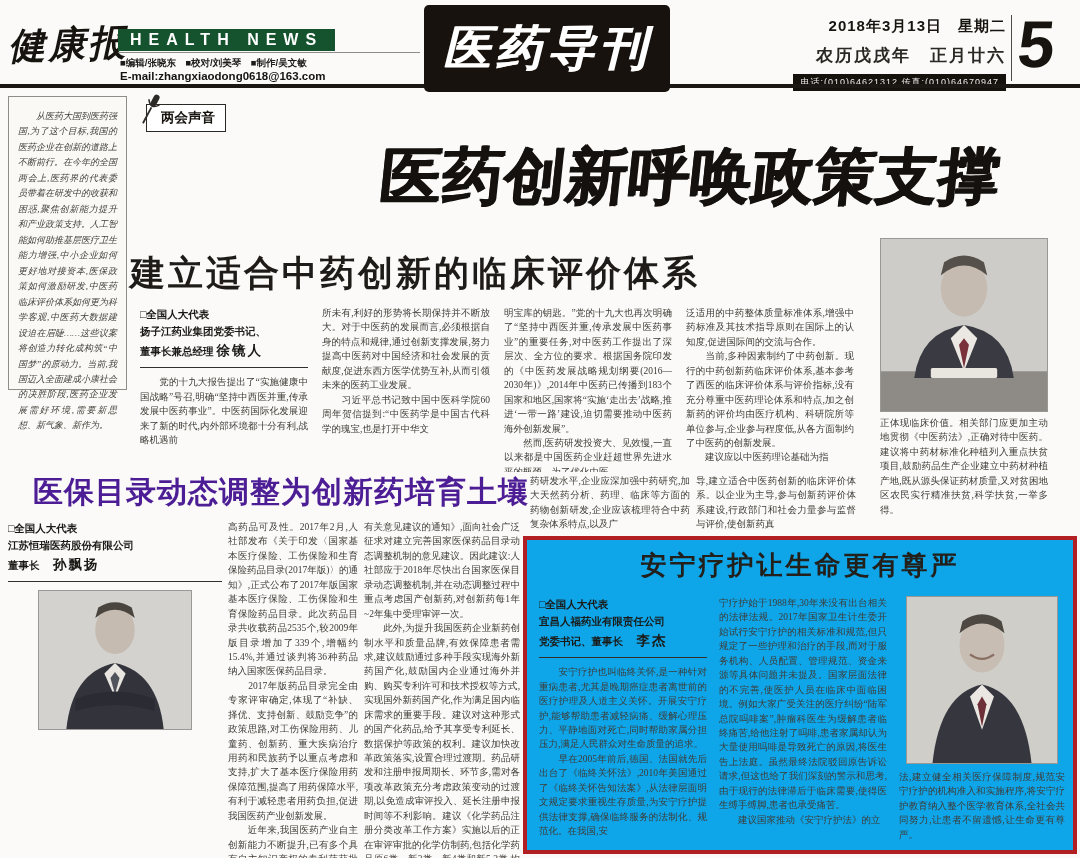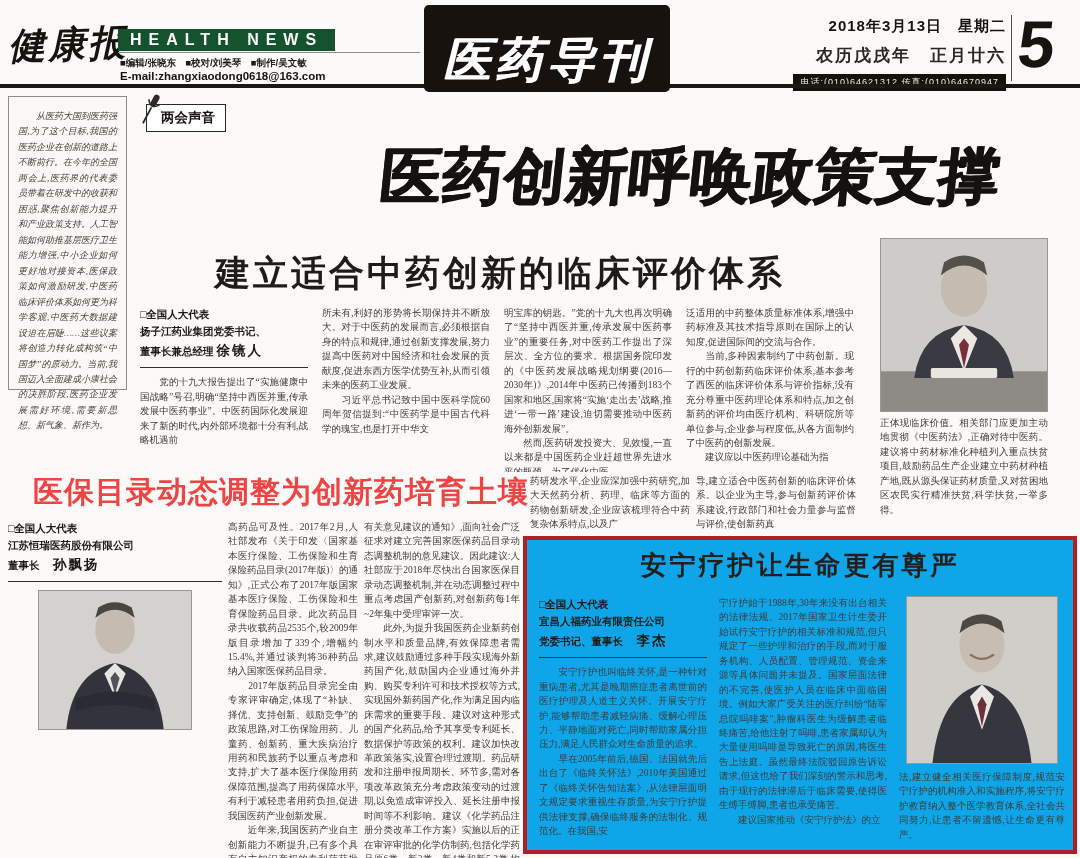--- a/index.html
+++ b/index.html
@@ -9,21 +9,21 @@
 
   
   .logo{left:8px;top:20px;font-family:"DejaVu Serif",serif;font-style:italic;font-weight:bold;
         font-size:37px;letter-spacing:3px;color:#17140f;transform:rotate(-2deg)}
   .hn-badge{left:118px;top:29px;background:#14532d;color:#fff;font-family:"Liberation Sans",sans-serif;
         font-weight:bold;font-size:16px;letter-spacing:7px;padding:2px 12px}
   .hn-line{left:118px;top:52px;width:302px;height:0;border-top:1px solid #8c8c8c}
   .credits{left:120px;top:57px;font-family:"Liberation Sans",sans-serif;font-size:9.5px;font-weight:bold;color:#1d1b19}
   .email{left:120px;top:70px;font-family:"Liberation Sans",sans-serif;font-size:11.5px;font-weight:bold;color:#151310}
   .masthead{left:424px;top:5px;width:246px;height:87px;background:#17120d;color:#fff;z-index:3;
-        display:flex;align-items:flex-end;justify-content:center;border-radius:5px}
+        display:flex;align-items:center;justify-content:center;border-radius:5px}
   .masthead span{font-size:47px;font-weight:900;letter-spacing:5px;font-family:"Liberation Serif",serif;
         font-style:italic;text-shadow:1px 0 0 #fff}
   .dateblk{left:778px;top:17px;width:228px;text-align:right;font-family:"Liberation Sans",sans-serif}
   .d1{font-size:15px;font-weight:bold;color:#17130f;letter-spacing:1px}
   .d2{font-size:17px;font-weight:bold;color:#2b2824;margin-top:8px;letter-spacing:2px}
   .contact{margin-top:7px;background:#15110d;color:#efeceb;font-size:9px;letter-spacing:1px;
         padding:2px 7px;display:inline-block}
   .vline{left:1011px;top:15px;width:1px;height:66px;background:#4c4c4c}
   .pageno{left:1018px;top:6px;font-family:"Liberation Sans",sans-serif;font-size:66px;font-weight:900;
         color:#17130f;transform:skewX(-5deg)}
@@ -35,23 +35,23 @@
   .notebox .txt{font-size:9px;font-style:italic;line-height:1.72;text-align:justify;color:#44403a;
         white-space:pre-line}
 
   
   .badge{left:146px;top:104px;border:1.5px solid #2b2926;background:#fff;padding:4px 10px 4px 14px;
         font-family:"Liberation Sans",sans-serif;font-size:13.5px;font-weight:bold;color:#17140f;z-index:2}
   .badge svg{position:absolute;left:-12px;top:-14px}
   .main-headline{left:310px;top:136px;width:760px;text-align:center;font-family:"Liberation Sans",sans-serif;
         font-size:61px;font-weight:900;color:#14110e;transform:skewX(-6deg);
         text-shadow:1.6px 0 0 #14110e, 0 1px 0 #14110e;letter-spacing:1px}
-  .sub-headline{left:130px;top:250px;width:740px;text-align:center;font-size:35px;font-weight:900;
+  .sub-headline{left:130px;top:250px;width:740px;font-size:35px;font-weight:900;
         color:#1e1b18;letter-spacing:3px;font-family:"Liberation Serif",serif}
-  .h2{left:28px;top:472px;width:506px;text-align:center;font-size:30px;font-weight:900;color:#ef4444;
+  .h2{left:28px;top:472px;width:506px;text-align:center;font-size:30px;font-weight:900;color:#4c1d95;
         letter-spacing:1px}
   .h3{position:absolute;left:0;top:8px;width:100%;text-align:center;font-size:26px;font-weight:900;
         color:#23201c;letter-spacing:3px}
 
   
   .coltext{font-size:9.5px;line-height:1.52;text-align:justify;color:#3f3b36;white-space:pre-line;
         overflow:hidden;height:100%}
   .story{overflow:hidden}
   .byline{font-family:"Liberation Sans",sans-serif;font-size:10.5px;font-weight:bold;color:#1b1916;
         line-height:1.6;border-bottom:1.5px solid #33302c;padding-bottom:6px;margin-bottom:7px}

